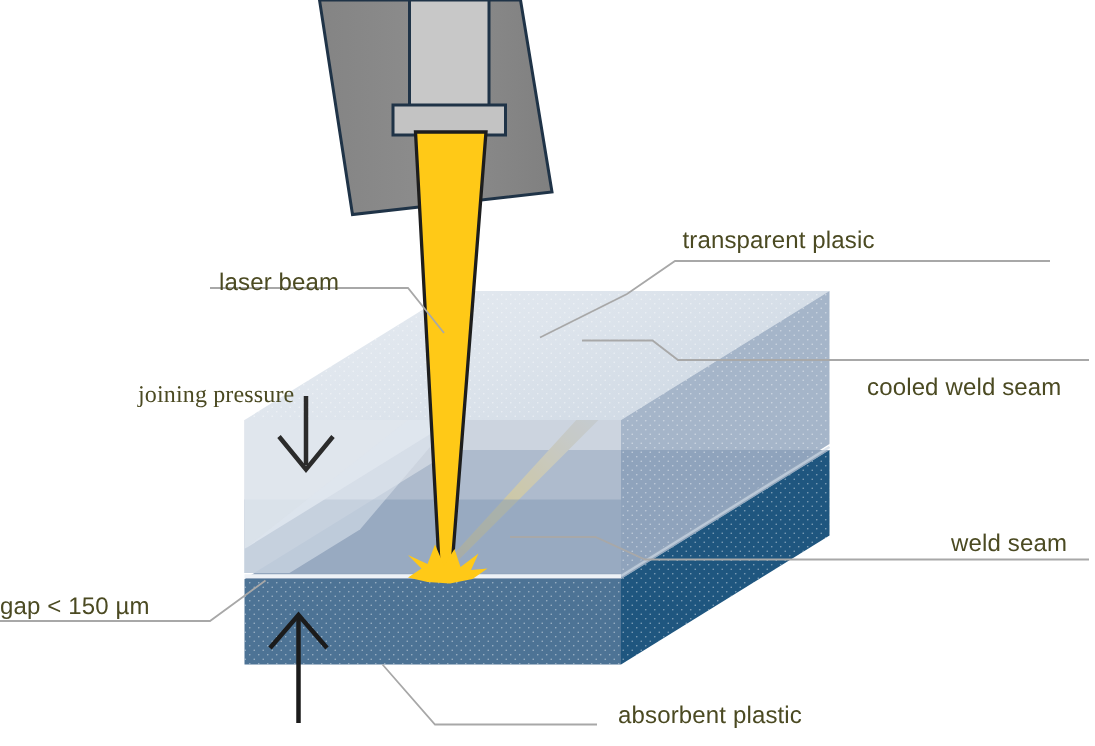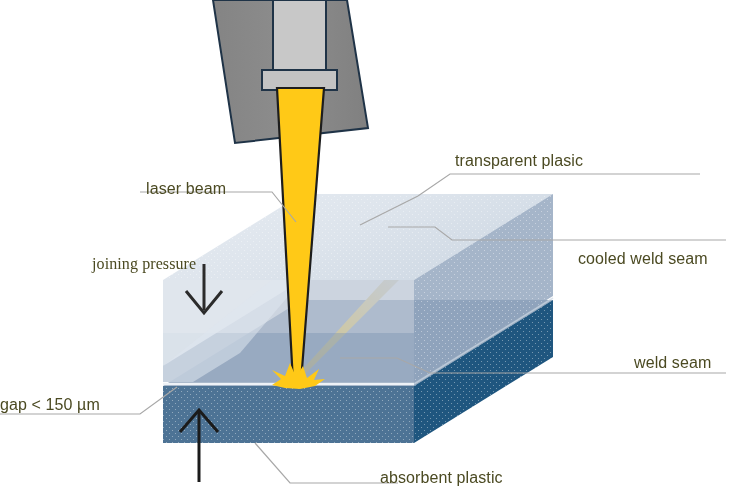--- a/index.html
+++ b/index.html
@@ -28,21 +28,21 @@
     color: #4b4a22;
     white-space: nowrap;
     letter-spacing: 0.1px;
   }
   #lbl-laser-beam      { left: 146px; top: 180px; }
   #lbl-joining         { left: 92px;  top: 255px; font-family: Liberation Serif, serif; }
   #lbl-gap             { left: 0;   top: 396px; }
   #lbl-transparent     { left: 455px; top: 152px; }
   #lbl-cooled          { left: 578px; top: 219px; margin-top: 31px; }
   #lbl-weld-seam       { left: 596px; top: 354px; margin-left: 38px; }
-  #lbl-absorbent       { left: 380px; top: 469px; }
+  #lbl-absorbent       { left: 412px; top: 469px; }
 </style>
 </head>
 <body>
 
 <svg id="diagram" viewBox="0 0 730 497" width="730" height="497" xmlns="http://www.w3.org/2000/svg">
 
   <defs>
     <linearGradient id="gradSeam" x1="0" y1="1" x2="1" y2="0">
       <stop offset="0%" stop-color="#f0911f"></stop>
       <stop offset="14%" stop-color="#ffc40d"></stop>

